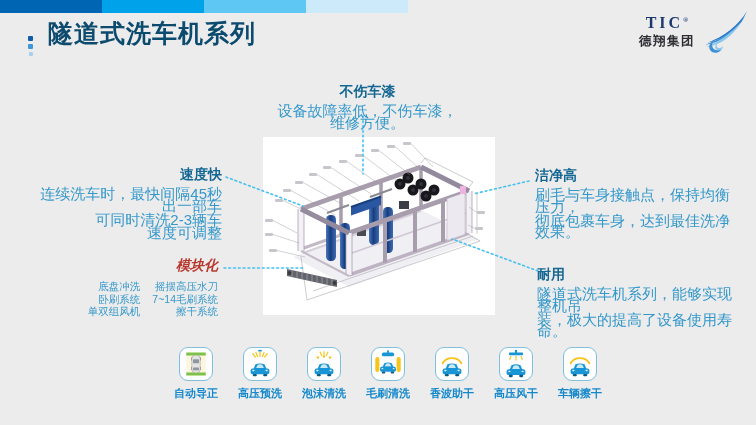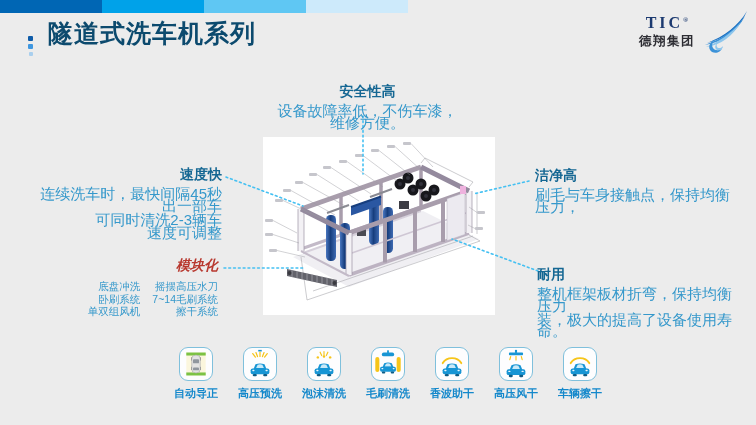--- a/index.html
+++ b/index.html
@@ -227,56 +227,57 @@
 
   <svg class="overlay">
     <path class="dot-line" d="M363,116 L363,174" fill="none" stroke-width="1.6" stroke-dasharray="1.8 3" stroke-linecap="round" stroke="#44c0f2"></path>
     <path class="dot-line" d="M226,177 L303,206" fill="none" stroke-width="1.6" stroke-dasharray="1.8 3" stroke-linecap="round" stroke="#44c0f2"></path>
     <path class="dot-line" d="M529,181 L473,194" fill="none" stroke-width="1.6" stroke-dasharray="1.8 3" stroke-linecap="round" stroke="#44c0f2"></path>
     <path class="dot-line" d="M224,268 L304,268" fill="none" stroke-width="1.6" stroke-dasharray="1.8 3" stroke-linecap="round" stroke="#44c0f2"></path>
     <path class="dot-line" d="M538,271 L452,239" fill="none" stroke-width="1.6" stroke-dasharray="1.8 3" stroke-linecap="round" stroke="#44c0f2"></path>
   </svg>
 
   <div class="callout" id="co-safety">
-    <div class="c-title">安全性高</div>
+    <div class="c-title">不伤车漆</div>
     <div class="c-body">设备故障率低，不伤车漆，维修方便。</div>
   </div>
 
   <div class="callout" id="co-speed">
     <div class="c-title">速度快</div>
     <div class="c-body">
       <div>连续洗车时，最快间隔45秒出一部车</div>
       <div>可同时清洗2-3辆车</div>
       <div>速度可调整</div>
     </div>
   </div>
 
   <div class="callout" id="co-clean">
     <div class="c-title">洁净高</div>
     <div class="c-body">
       <div>刷毛与车身接触点，保持均衡压力，</div>
+      <div>彻底包裹车身，达到最佳洗净效果。</div>
     </div>
   </div>
 
   <div class="callout" id="co-modular">
     <div class="c-title red">模块化</div>
     <div class="mod-grid">
       <span>底盘冲洗</span>
       <span>摇摆高压水刀</span>
       <span>卧刷系统</span>
       <span>7~14毛刷系统</span>
       <span>单双组风机</span>
       <span>擦干系统</span>
     </div>
   </div>
 
   <div class="callout" id="co-durable">
     <div class="c-title">耐用</div>
     <div class="c-body">
-      <div>整机框架板材折弯，保持均衡压力</div>
+      <div>隧道式洗车机系列，能够实现整机吊</div>
       <div>装，极大的提高了设备使用寿命。</div>
     </div>
   </div>
 
   <svg width="0" height="0" style="position:absolute">
     <defs>
       <g id="icon-car">
         <path d="M9.3,19.6 L11.9,13.4 Q17,11.2 22.1,13.4 L24.7,19.6 Z" fill="#1795d4"></path>
         <path d="M12.6,17.6 L14.3,13.9 Q17,12.8 19.7,13.9 L21.4,17.6 Z" fill="#c9e9f8"></path>
         <rect x="6.4" y="18" width="21.2" height="6.6" rx="2.2" fill="#1795d4"></rect>

